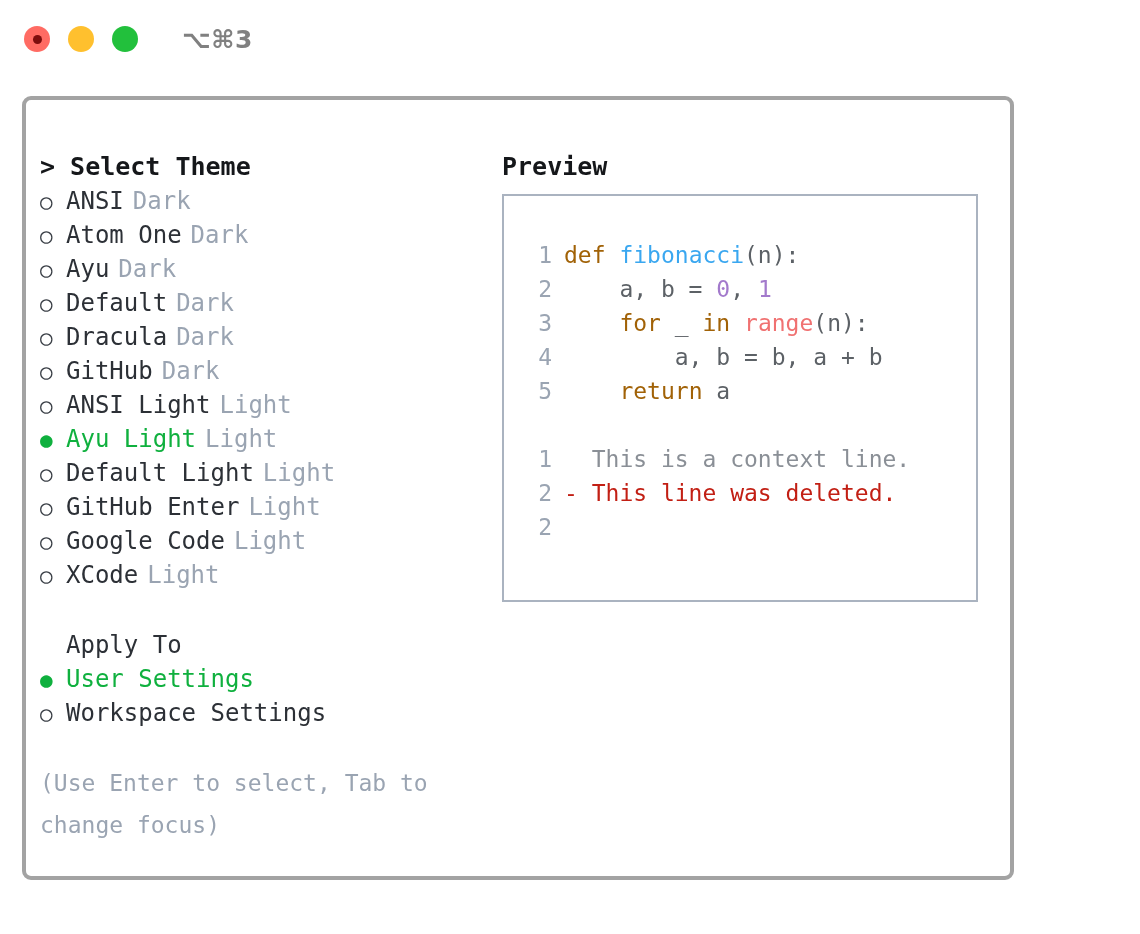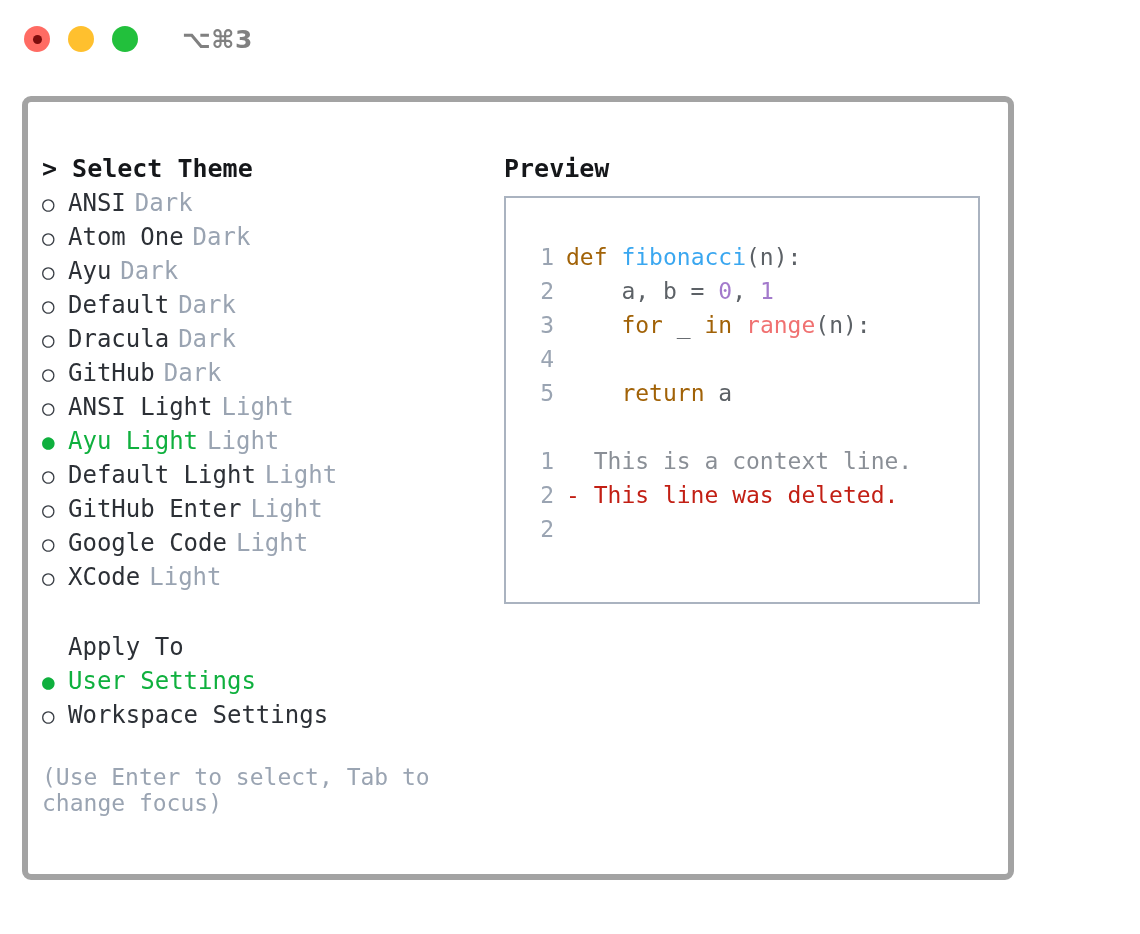--- a/index.html
+++ b/index.html
@@ -71,21 +71,21 @@
     white-space: nowrap;
   }
 
   
   .panel {
     position: absolute;
     left: 22px;
     top: 96px;
     width: 992px;
     height: 784px;
-    border: 6px solid #a3a3a3;
+    border: 4px solid #a3a3a3;
     border-radius: 9px;
     box-sizing: border-box;
     background: #ffffff;
   }
 
   .panel-inner {
     position: relative;
     width: 100%;
     height: 100%;
   }
@@ -137,21 +137,21 @@
     color: #2c3036;
     line-height: 34px;
     padding-left: 26px;
     white-space: pre;
   }
 
   .hint {
     margin-top: 32px;
     font-size: 23px;
     color: #9aa4b2;
-    line-height: 26px;
+    line-height: 42px;
     width: 404px;
     white-space: normal;
   }
 
   
   .right-col {
     position: absolute;
     left: 476px;
     top: 50px;
     width: 500px;
@@ -248,21 +248,21 @@
       </div>
 
       <div class="right-col">
         <div class="preview-title">Preview</div>
 
         <div class="preview-box">
           <div id="code-block">
               <div class="code-line"><span class="ln">1</span><span class="src"><span class="tok-kw">def </span><span class="tok-fn">fibonacci</span><span class="tok-plain">(n):</span></span></div>
               <div class="code-line"><span class="ln">2</span><span class="src"><span class="tok-plain">    a, b = </span><span class="tok-num">0</span><span class="tok-plain">, </span><span class="tok-num">1</span></span></div>
               <div class="code-line"><span class="ln">3</span><span class="src"><span class="tok-plain">    </span><span class="tok-kw">for</span><span class="tok-plain"> _ </span><span class="tok-kw">in</span><span class="tok-plain"> </span><span class="tok-btin">range</span><span class="tok-plain">(n):</span></span></div>
-              <div class="code-line"><span class="ln">4</span></div>
+              <div class="code-line"><span class="ln">4</span><span class="src"><span class="tok-plain">        a, b = b, a + b</span></span></div>
               <div class="code-line"><span class="ln">5</span><span class="src"><span class="tok-plain">    </span><span class="tok-kw">return</span><span class="tok-plain"> a</span></span></div>
             </div>
           <div class="blank-line"></div>
           <div id="diff-block">
               <div class="code-line"><span class="ln">1</span><span class="src diff-ctx">  This is a context line.</span></div>
               <div class="code-line"><span class="ln">2</span><span class="src diff-del">- This line was deleted.</span></div>
               <div class="code-line"><span class="ln">2</span></div>
             </div>
         </div>
       </div>

